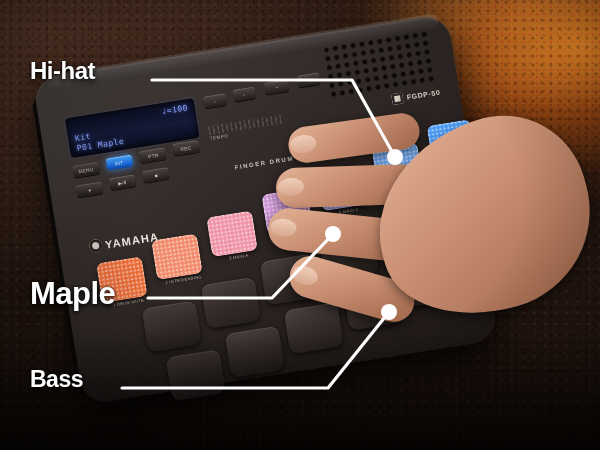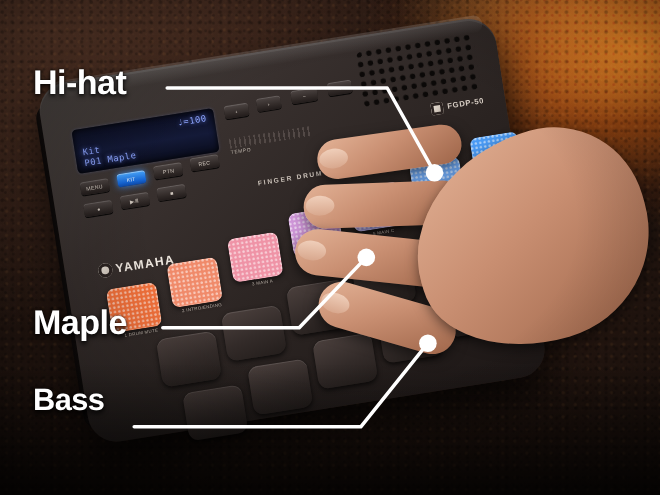--- a/index.html
+++ b/index.html
@@ -109,23 +109,23 @@
   .f1{left:8px;top:28px;width:132px;height:36px;border-radius:20px;transform:rotate(-8deg);}
   .f2{left:-4px;top:74px;width:146px;height:40px;border-radius:22px;transform:rotate(-2deg);}
   .f3{left:-12px;top:122px;width:150px;height:42px;border-radius:22px;transform:rotate(6deg);}
   .f4{left:8px;top:176px;width:128px;height:42px;border-radius:22px;transform:rotate(16deg);}
   .nail{position:absolute;width:26px;height:18px;border-radius:50%;
     background:linear-gradient(180deg,#f2d3bf,#d9a98f);opacity:.9;}
 
   
   .ann{position:absolute;color:#fff;font-weight:bold;
     text-shadow:0 2px 5px rgba(0,0,0,.9),0 0 2px rgba(0,0,0,.8);}
-  .ann-hh{left:30px;top:57px;font-size:31px;letter-spacing:-.5px;}
+  .ann-hh{left:30px;top:57px;font-size:24px;letter-spacing:-.5px;}
   .ann-sn{left:30px;top:276px;font-size:31px;letter-spacing:-.5px;}
-  .ann-bs{left:30px;top:348px;font-size:28px;letter-spacing:-.5px;}
+  .ann-bs{left:30px;top:366px;font-size:23px;letter-spacing:-.5px;}
   svg.leads{position:absolute;inset:0;width:600px;height:450px;pointer-events:none;}
 </style>
 </head>
 <body>
 
 <div id="stage">
 
   <div class="leather"></div>
   <div class="grain"></div>
   <div class="grain2"></div>

